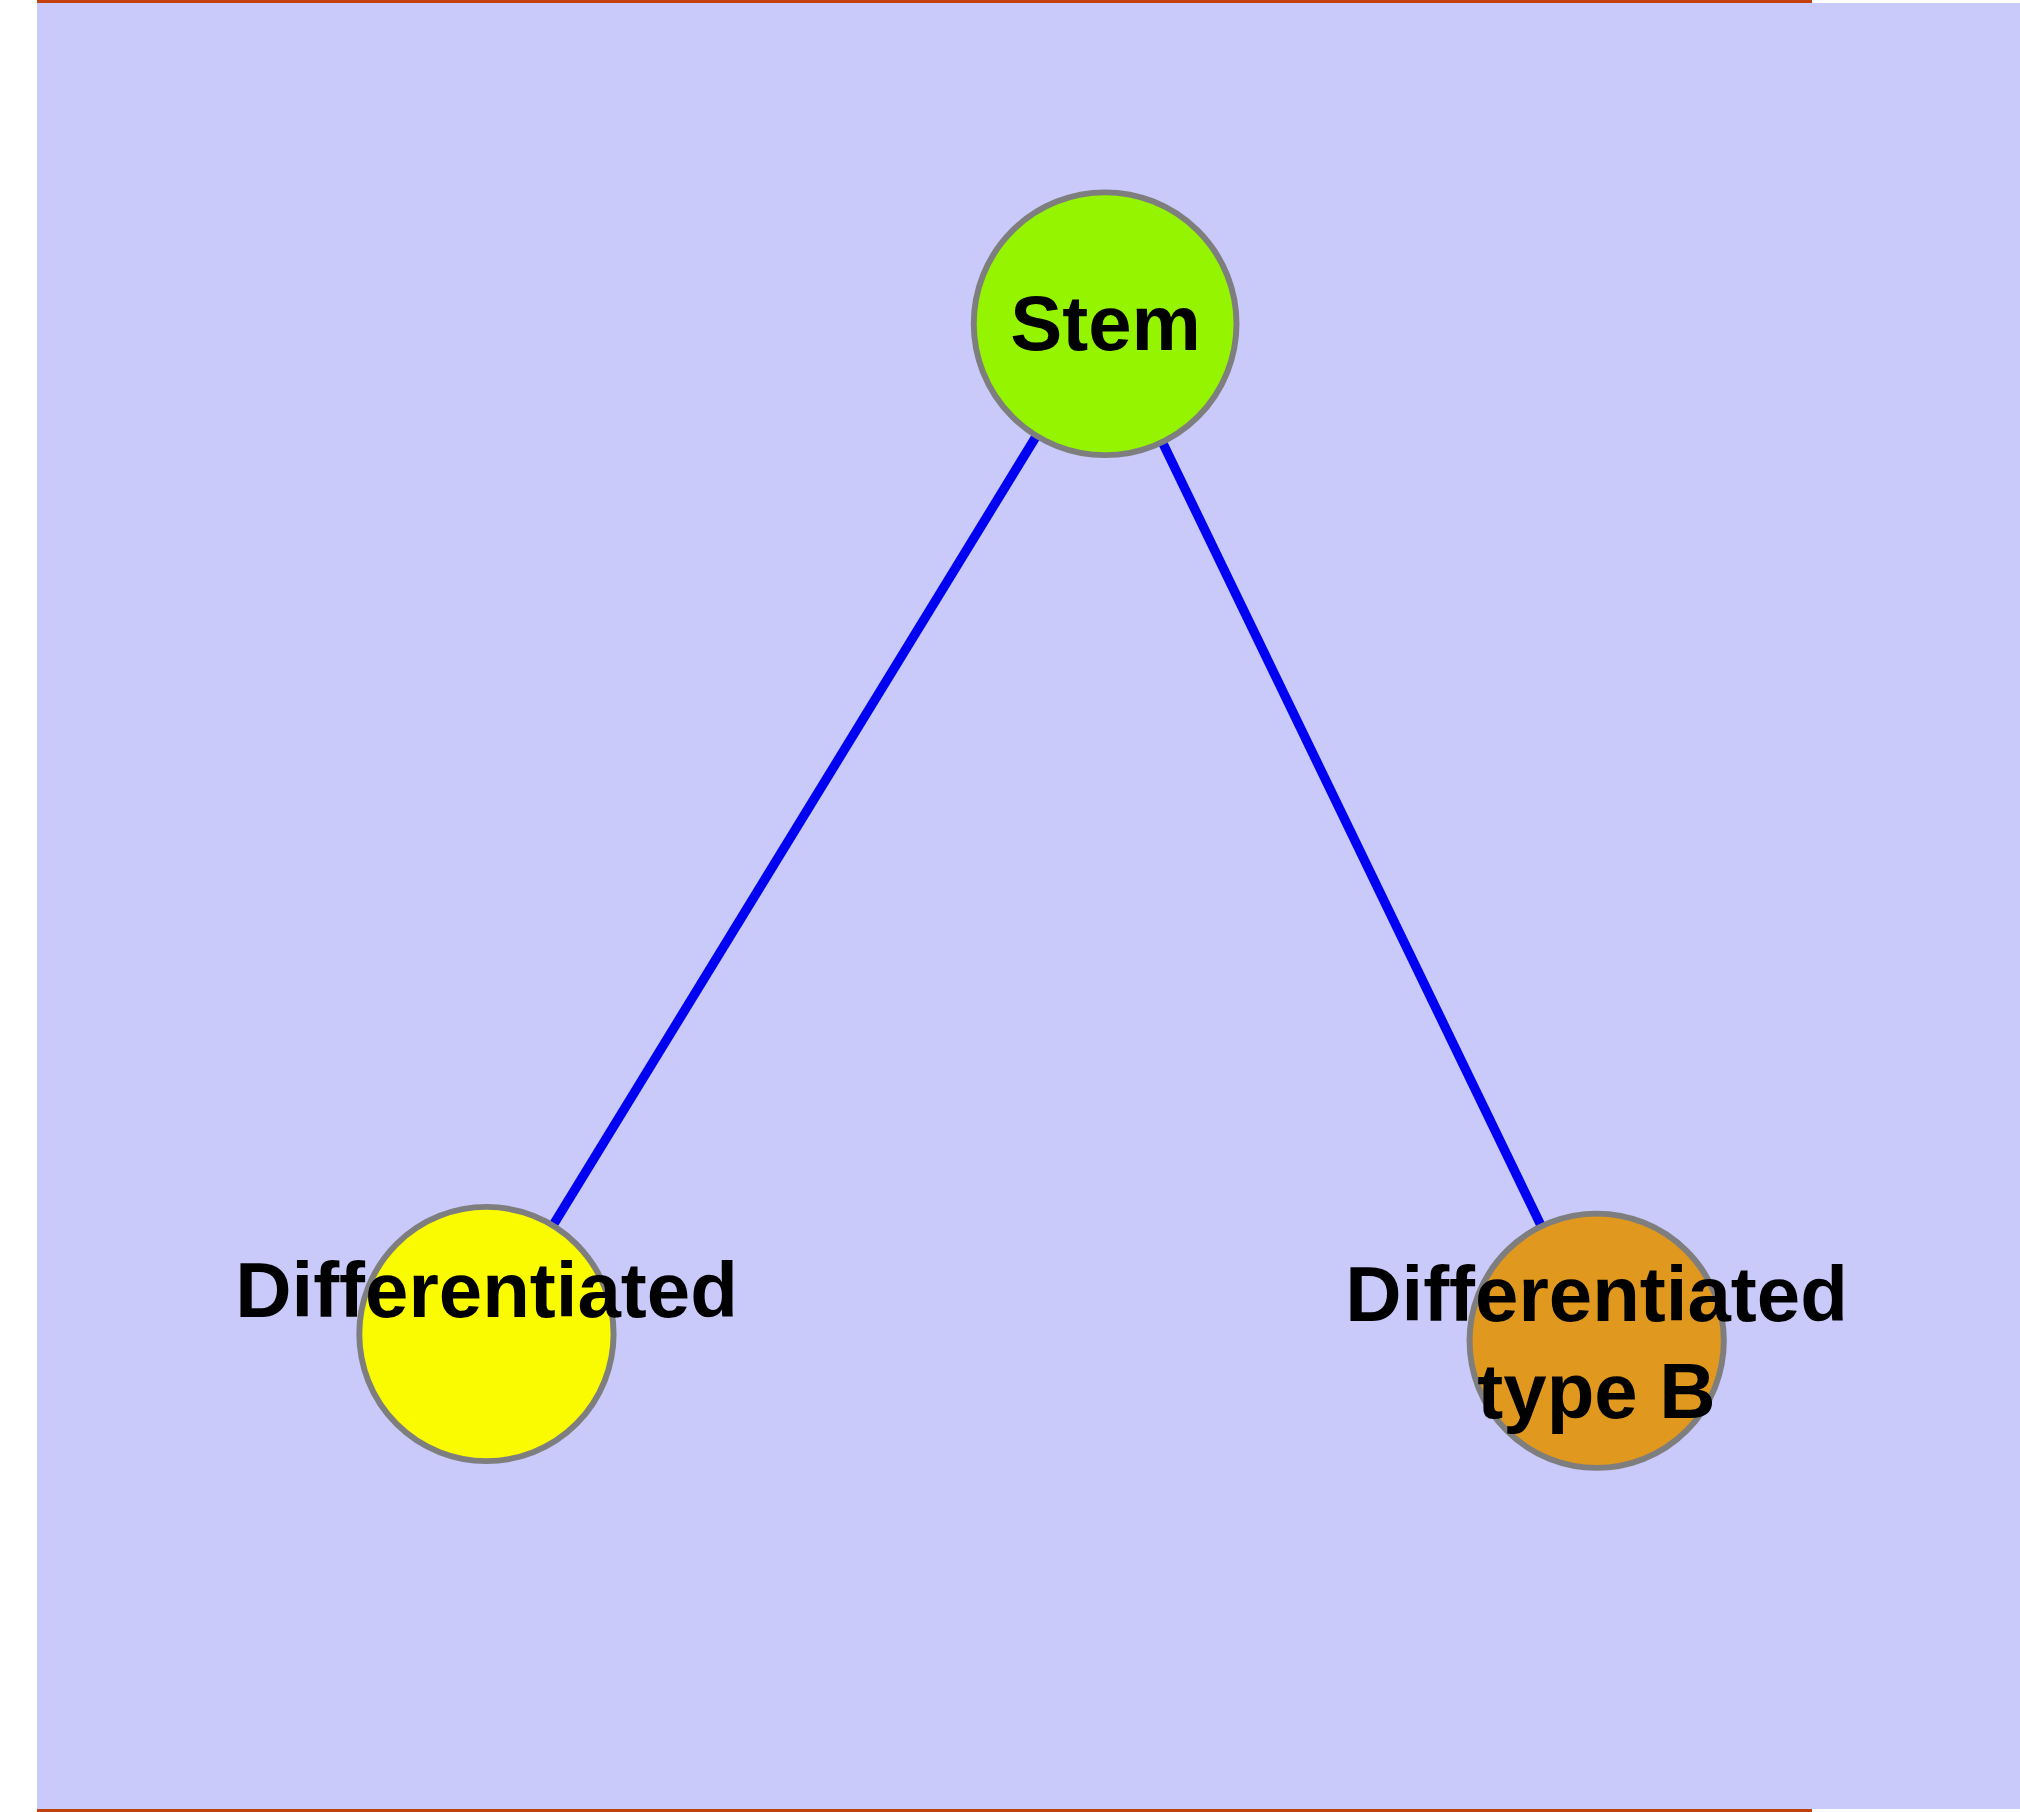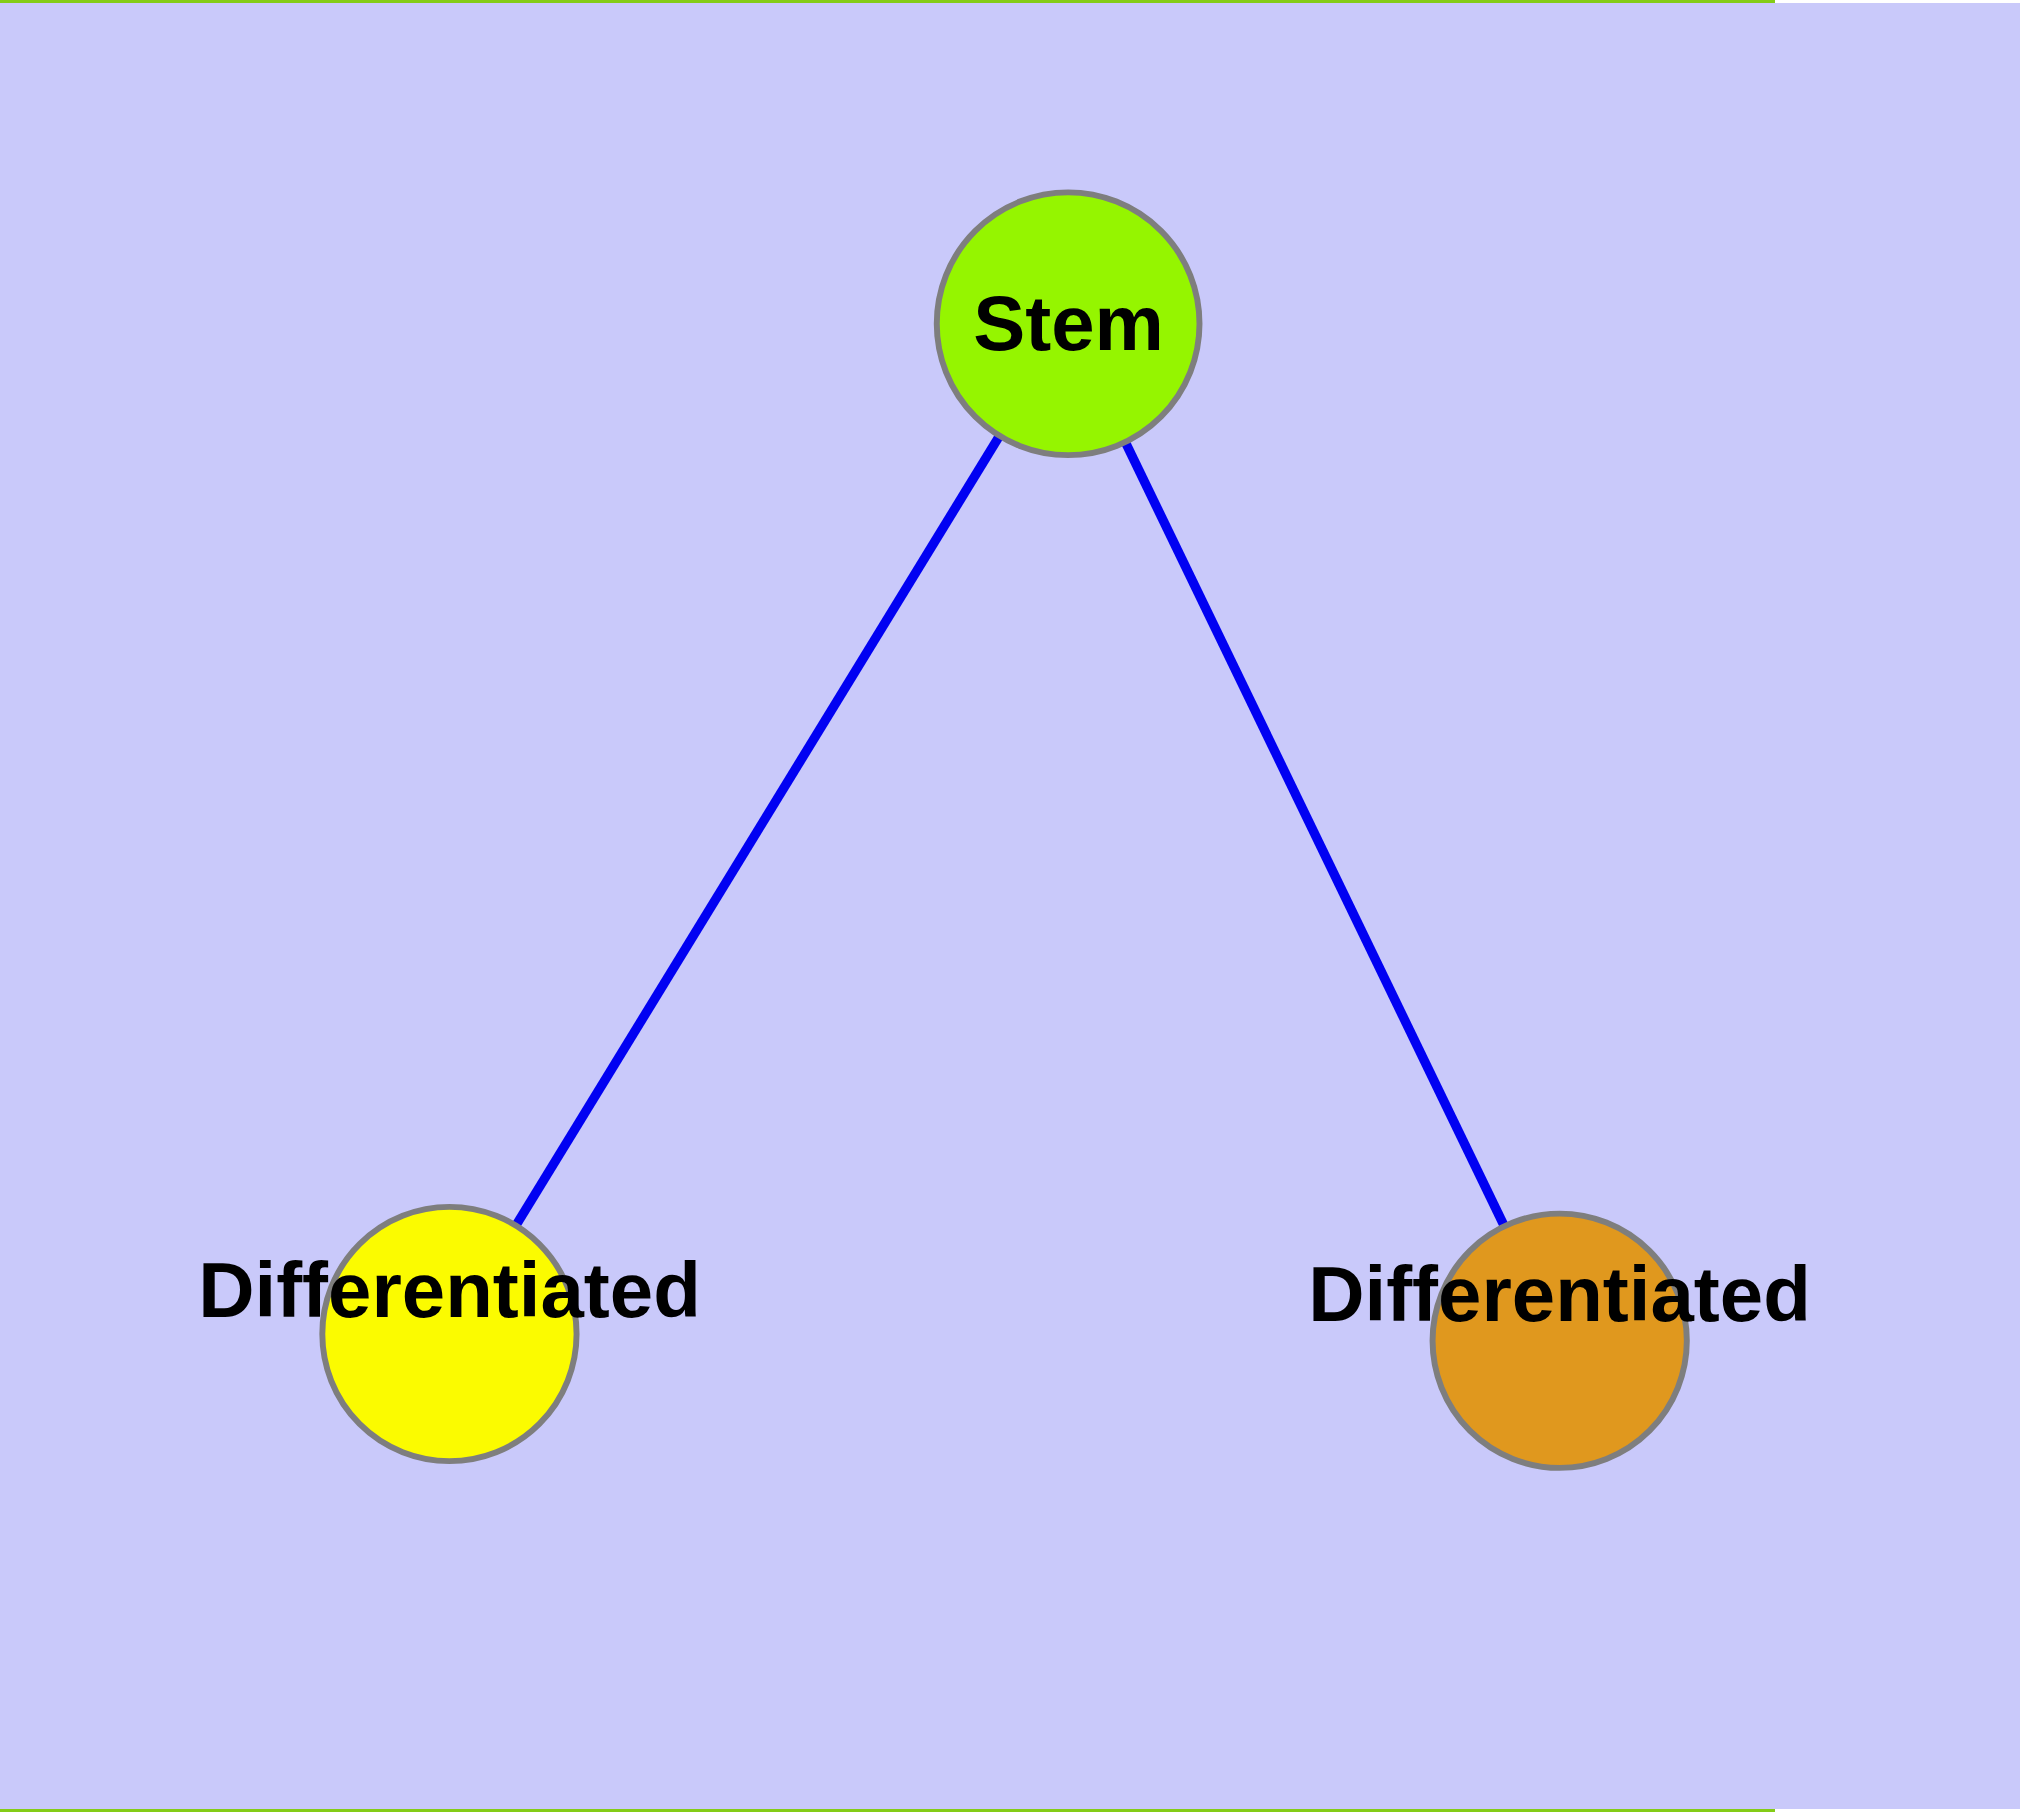--- a/index.html
+++ b/index.html
@@ -8,21 +8,22 @@
     background: #ffffff;
     width: 2021px;
     height: 1812px;
     overflow: hidden;
     font-family: "Liberation Sans", "DejaVu Sans", sans-serif;
   }
   .canvas {
     position: relative;
     width: 1775px;
     height: 1812px;
-    background: #84cc16;
+    background: #c2410c;
+    margin-left: 37px;
   }
   .plot-bg {
     position: absolute;
     left: 0;
     top: 3.4px;
     width: 2021px;
     height: 1806px;
   }
   svg.graph {
     position: absolute;
@@ -66,16 +67,17 @@
   <div class="node-label" style="left:687px; top:275px;">
     <span class="label-line">Stem</span>
   </div>
 
   <div class="node-label" style="left:68px; top:1242px;">
     <span class="label-line">Differentiated</span>
   </div>
 
   <div class="node-label" style="left:1178px; top:1246px;">
     <span class="label-line">Differentiated</span>
+    <span class="label-line">type B</span>
   </div>
 
 </div>
 
 
 </body></html>

